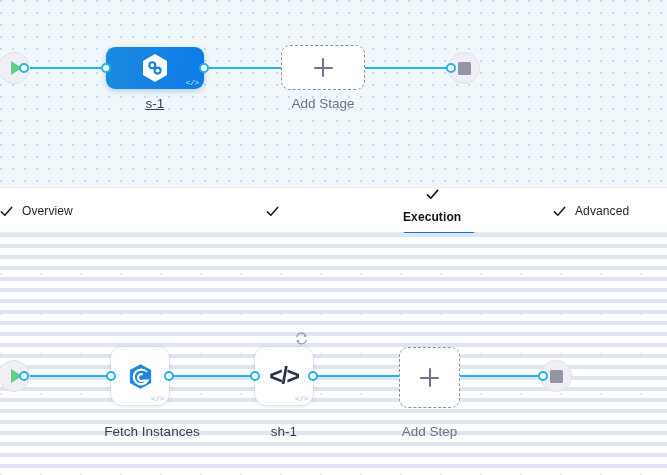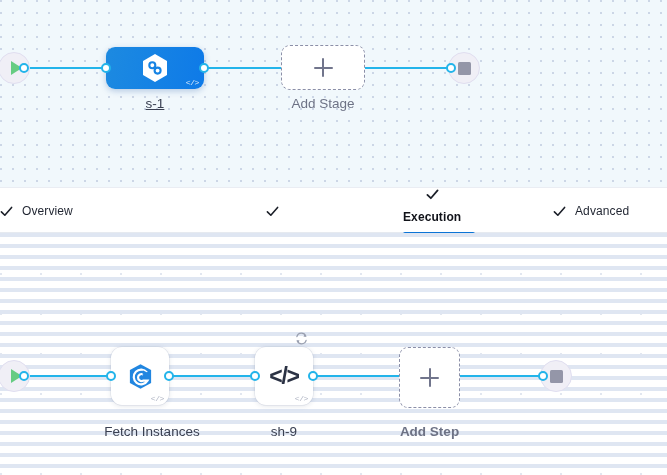--- a/index.html
+++ b/index.html
@@ -353,26 +353,26 @@
       <svg class="loop-badge" viewBox="0 0 16 16">
         <path d="M3.1 6.0 A5 5 0 0 1 12.6 5.6" fill="none" stroke="currentColor" stroke-width="1.4" stroke-linecap="round"></path>
         <path d="M12.9 10.0 A5 5 0 0 1 3.4 10.4" fill="none" stroke="currentColor" stroke-width="1.4" stroke-linecap="round"></path>
         <path d="M11.0 3.0 L13.0 5.5 L10.3 6.3 Z" fill="currentColor"></path>
         <path d="M5.0 13.0 L3.0 10.5 L5.7 9.7 Z" fill="currentColor"></path>
       </svg>
       <span class="code-badge dark">&lt;/&gt;</span>
     </div>
     <div class="port" style="left:250px; top:138px;"></div>
     <div class="port" style="left:308px; top:138px;"></div>
-    <div class="node-label" style="left:234px; top:191px; width:100px;">sh-9</div>
+    <div class="node-label" style="left:234px; top:191px; width:100px;">sh-1</div>
 
     <div class="add-node" style="left:399px; top:114px; width:61px; height:61px;">
       <span class="plus"></span>
     </div>
-    <div class="node-label muted" style="left:379px; top:191px; width:101px;font-weight:bold;">Add Step</div>
+    <div class="node-label muted" style="left:379px; top:191px; width:101px;">Add Step</div>
 
     <div class="terminal" style="left:540px; top:127px;">
       <span class="stop-glyph"></span>
     </div>
     <div class="port" style="left:538px; top:138px;"></div>
   </div>
 
 </div>
 
 </body></html>

